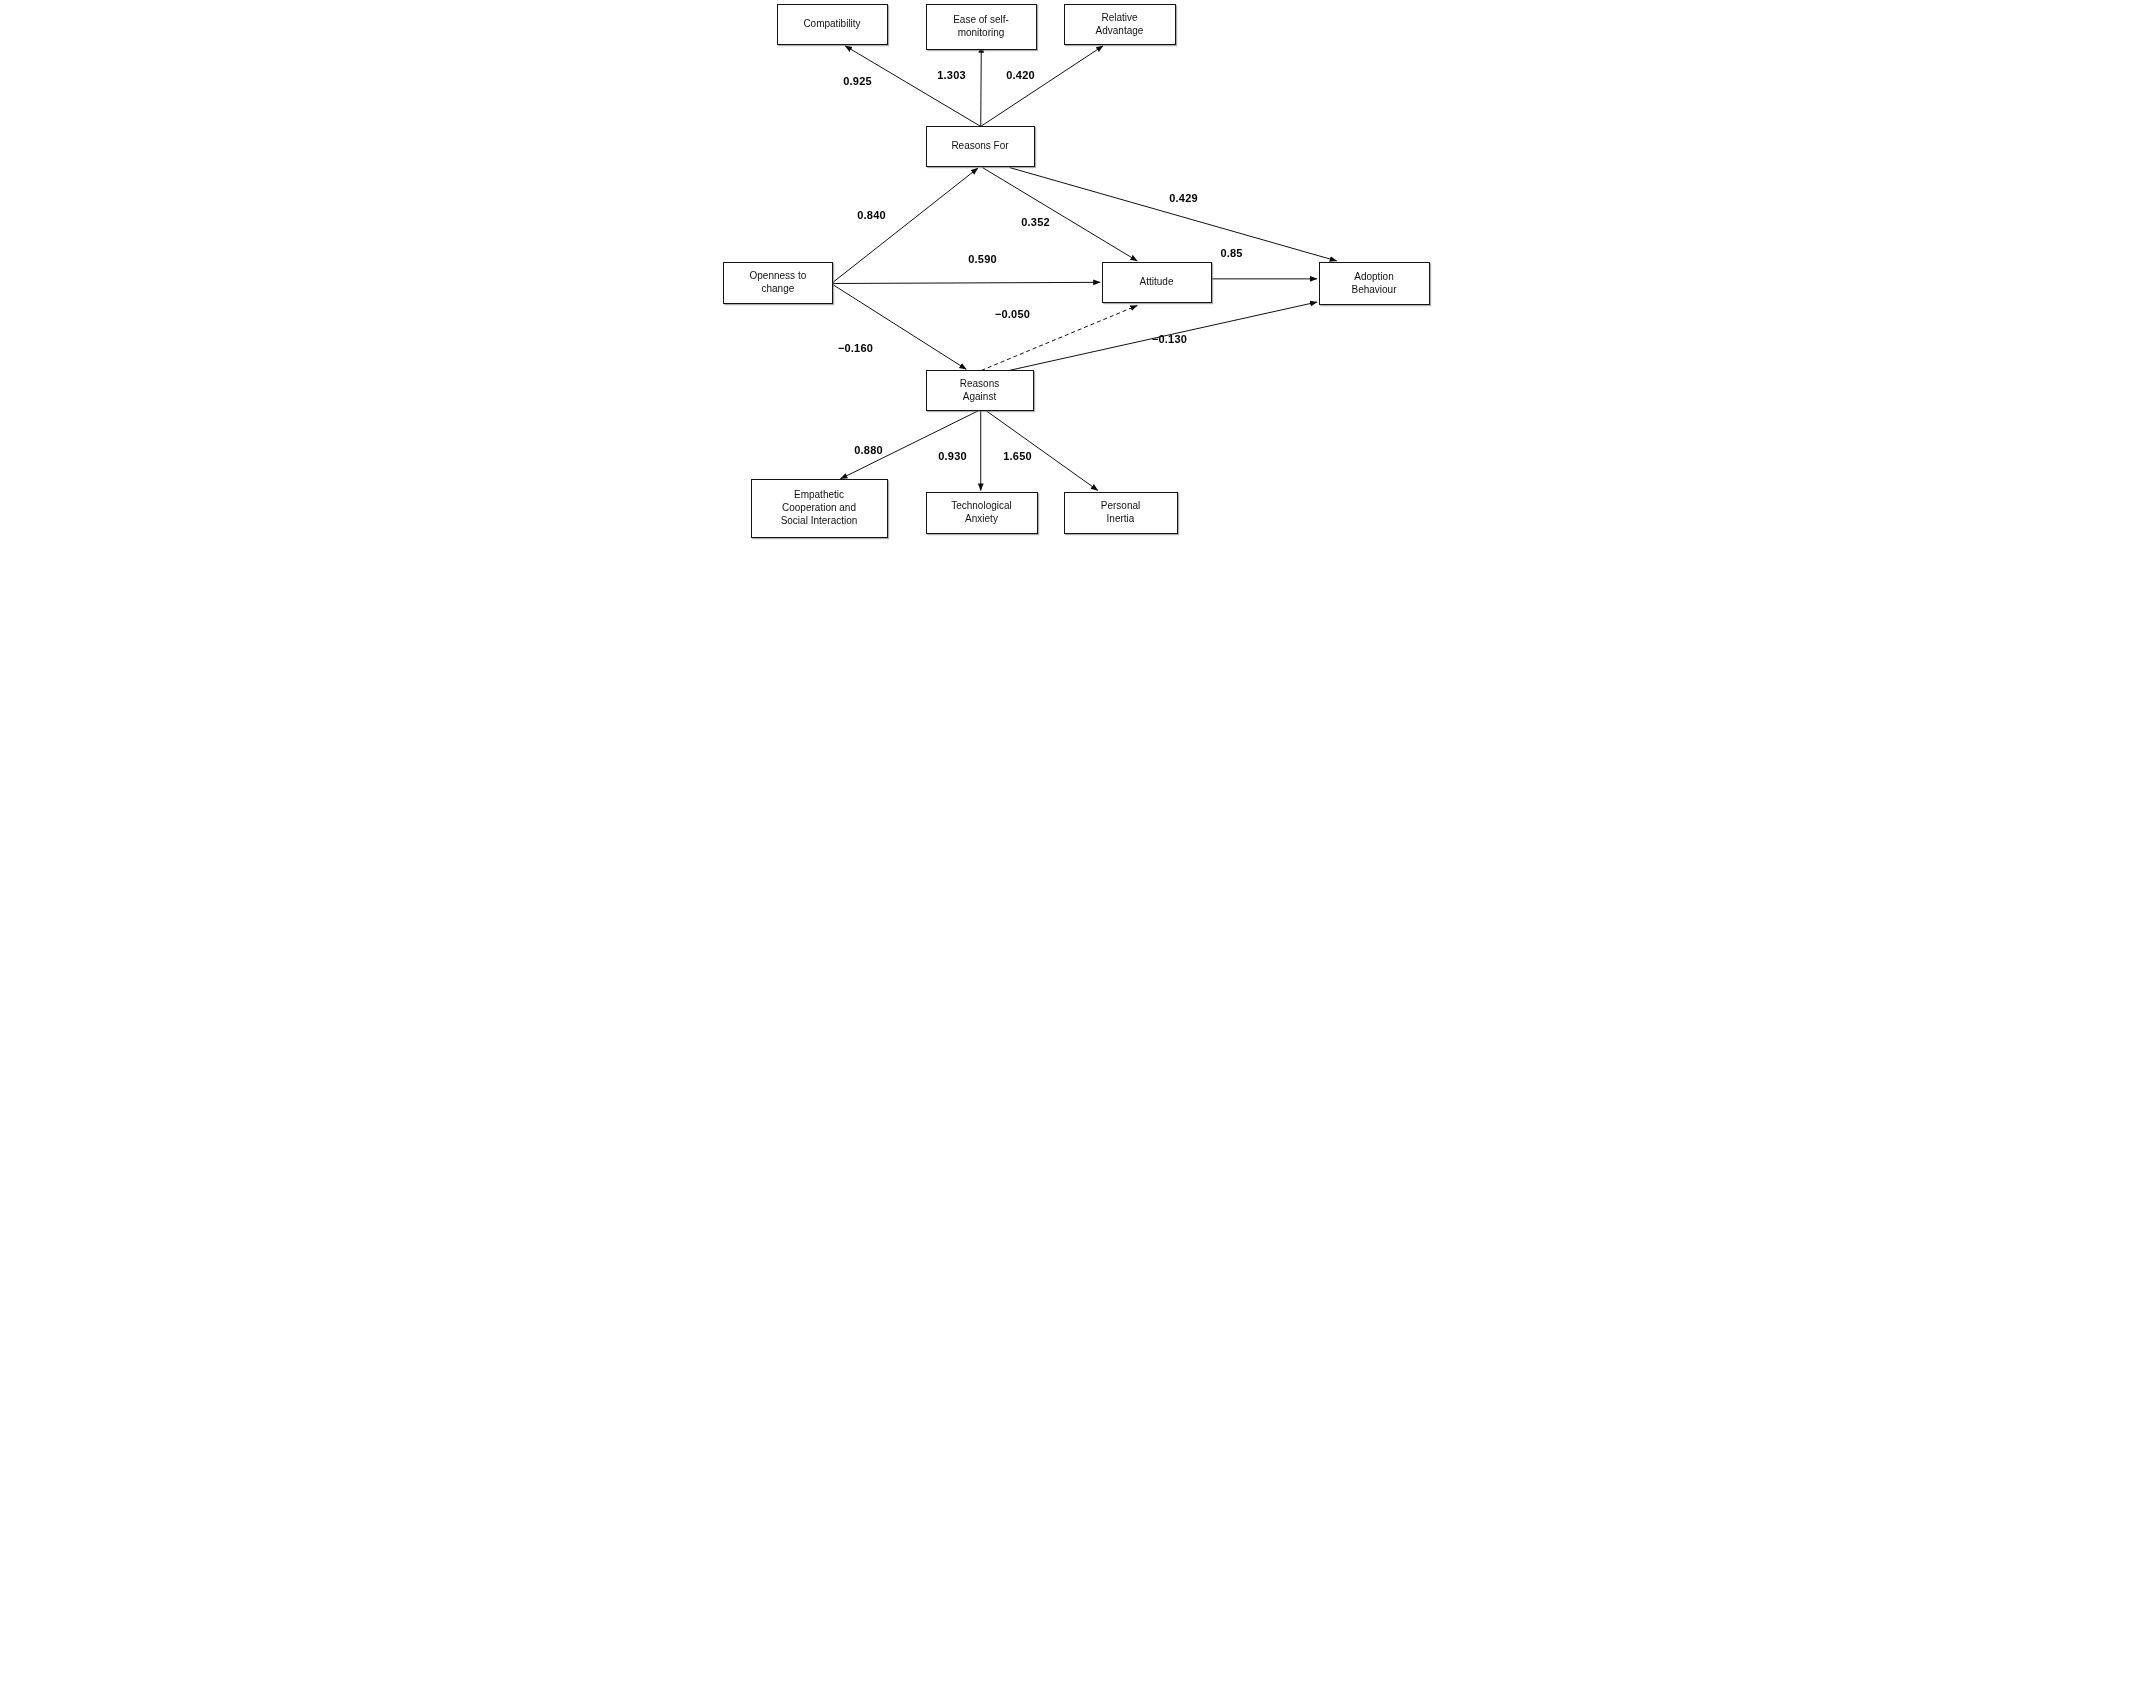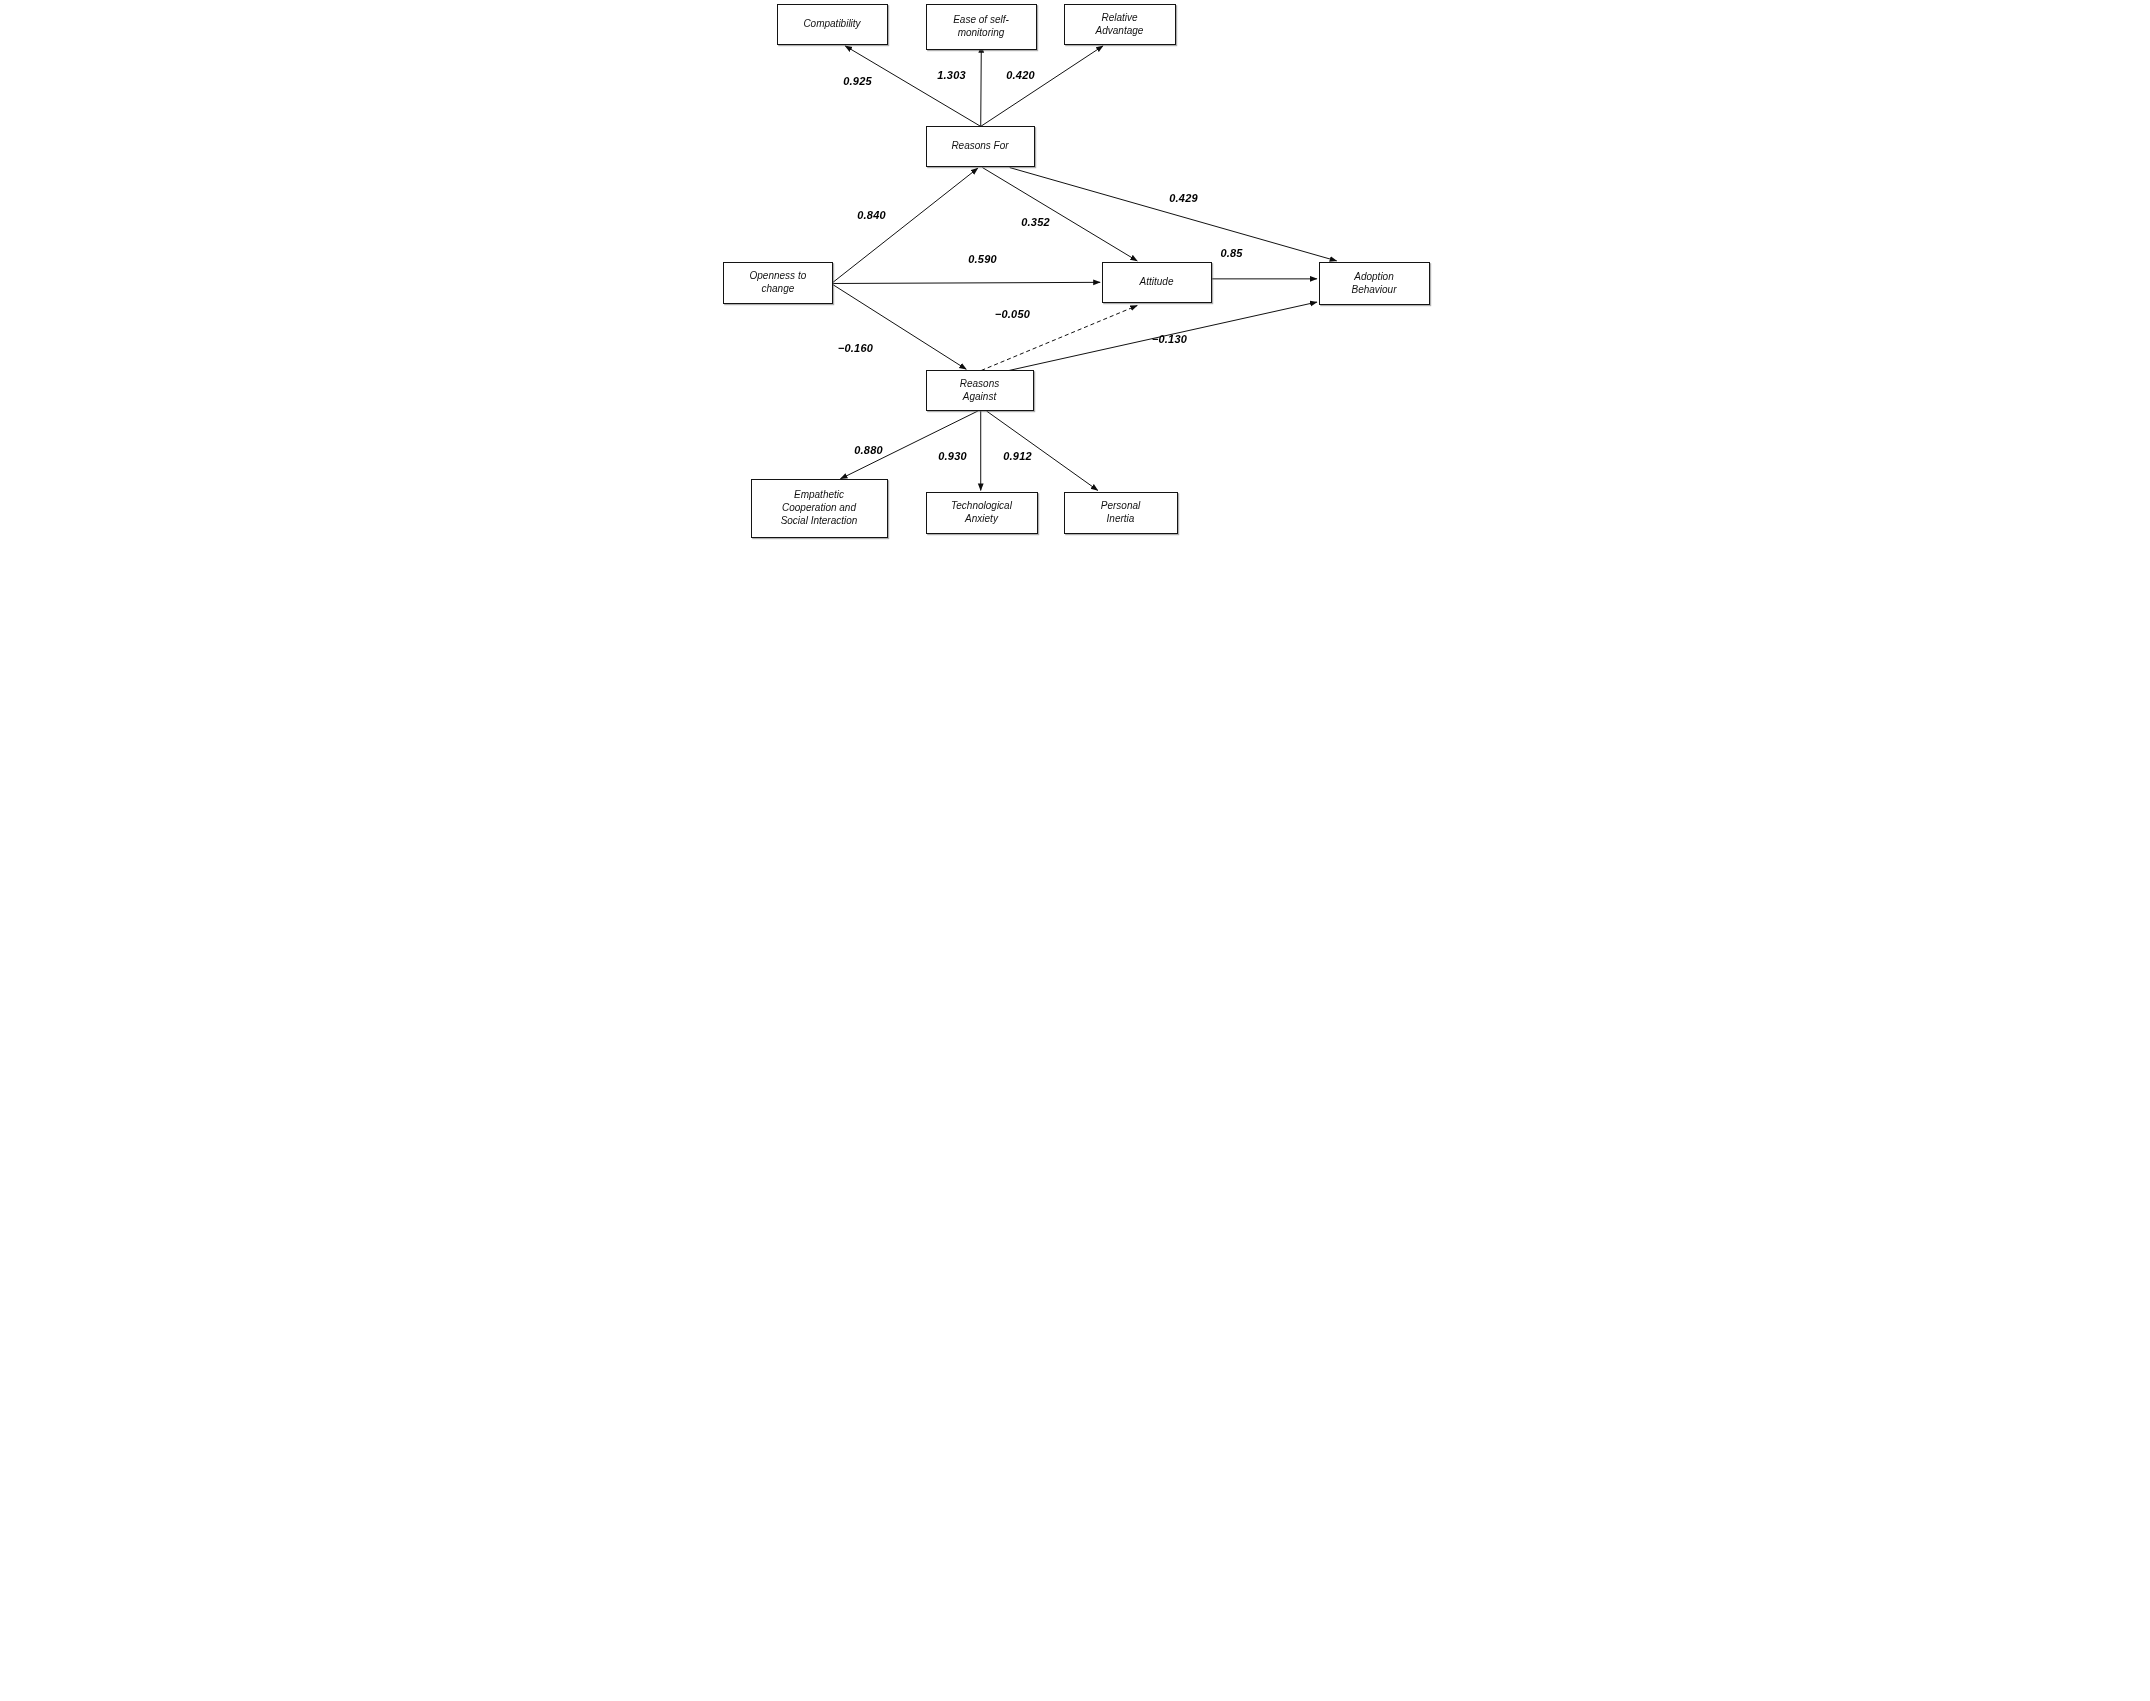--- a/index.html
+++ b/index.html
@@ -3,21 +3,20 @@
 <meta charset="utf-8">
 <style>
   html, body { margin: 0; padding: 0; background: #ffffff; }
   .stage {
     position: relative;
     width: 717px; height: 567px;
     margin: 0 auto;
     background: #ffffff;
     font-family: "Liberation Sans", "DejaVu Sans", sans-serif;
     overflow: hidden;
-    font-style: italic;
   }
   svg.edges-layer { position: absolute; left: 0; top: 0; }
   .node {
     position: absolute;
     box-sizing: border-box;
     display: flex;
     align-items: center;
     justify-content: center;
     text-align: center;
     background: #ffffff;
@@ -95,16 +94,16 @@
       <div class="coef" style="left: 155px; top: 215px;">0.840</div>
       <div class="coef" style="left: 266px; top: 259px;">0.590</div>
       <div class="coef" style="left: 139px; top: 348px;">−0.160</div>
       <div class="coef" style="left: 319px; top: 222px;">0.352</div>
       <div class="coef" style="left: 467px; top: 198px;">0.429</div>
       <div class="coef" style="left: 515px; top: 253px;">0.85</div>
       <div class="coef" style="left: 296px; top: 314px;">−0.050</div>
       <div class="coef" style="left: 453px; top: 339px;">−0.130</div>
       <div class="coef" style="left: 152px; top: 450px;">0.880</div>
       <div class="coef" style="left: 236px; top: 456px;">0.930</div>
-      <div class="coef" style="left: 301px; top: 456px;">0.912</div>
+      <div class="coef" style="left: 301px; top: 456px;">1.650</div>
     </div>
 </div>
 
 
 </body></html>

